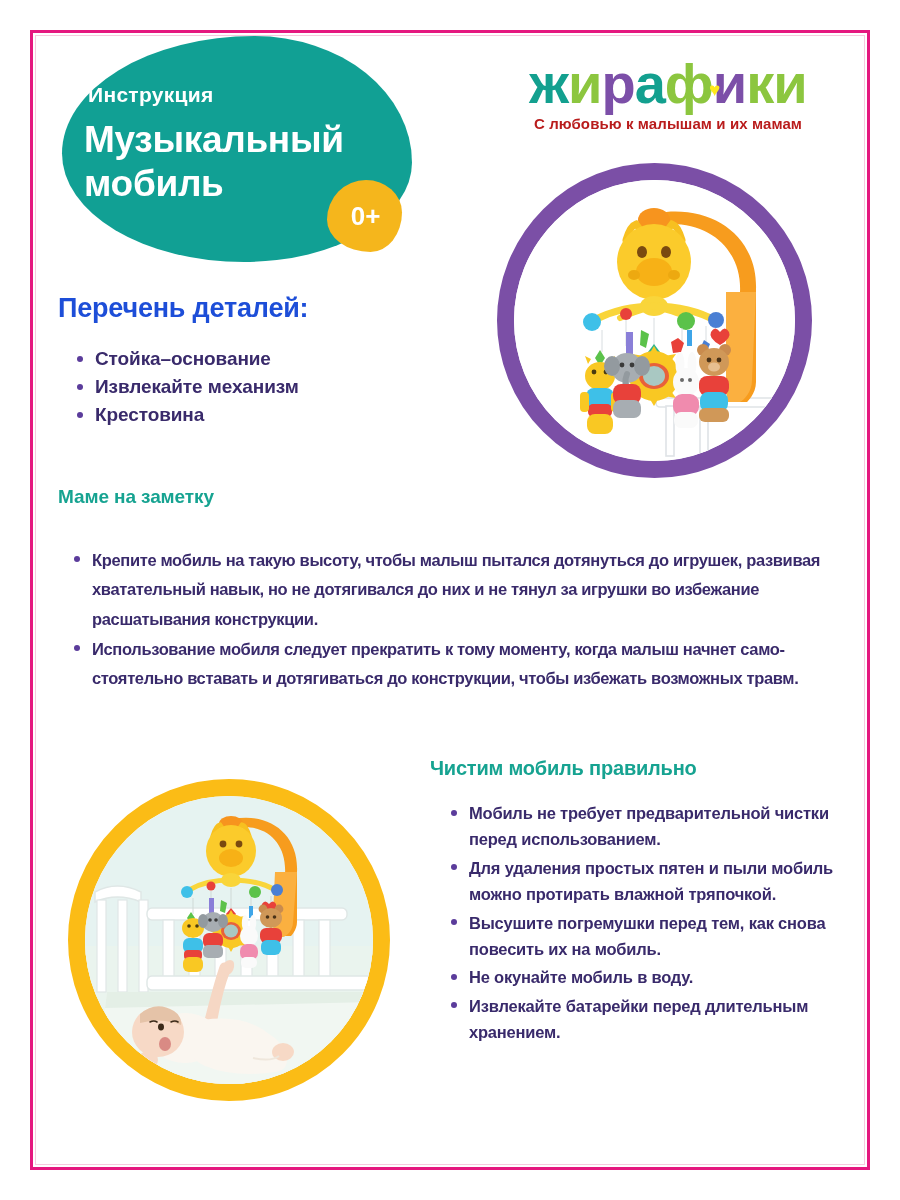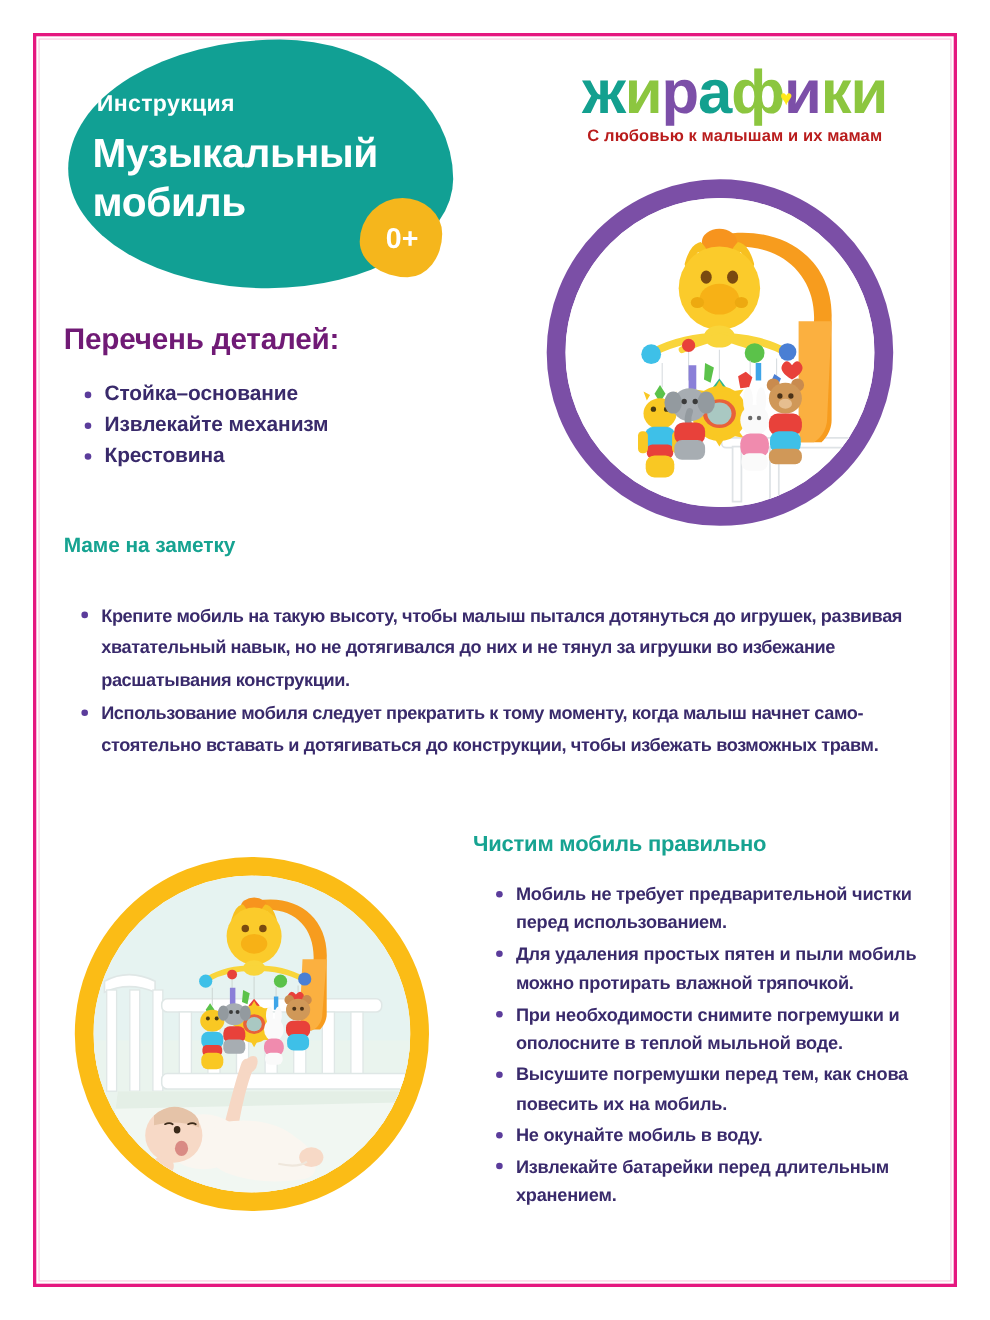--- a/index.html
+++ b/index.html
@@ -41,21 +41,21 @@
      color:#b91c1c;font-size:15px;font-weight:700;letter-spacing:.1px;}
 
   
   .circ{position:absolute;border-radius:50%;overflow:hidden;}
   .circ-top{left:497px;top:163px;width:315px;height:315px;
      border:17px solid #7B4FA6;background:#fff;box-sizing:border-box;}
   .circ-bot{left:68px;top:779px;width:322px;height:322px;
      border:17px solid #FBBC16;background:#fff;box-sizing:border-box;}
 
   
-  .h-parts{position:absolute;left:58px;top:293px;color:#701a75;font-size:27px;
+  .h-parts{position:absolute;left:58px;top:293px;color:#1d4ed8;font-size:27px;
      font-weight:700;letter-spacing:-.2px;}
   .h-note{position:absolute;left:58px;top:486px;color:#16A391;font-size:19px;
      font-weight:700;letter-spacing:-.1px;}
   .h-clean{position:absolute;left:430px;top:757px;color:#16A391;font-size:20px;
      font-weight:700;letter-spacing:-.2px;}
 
   
   ul.bl{list-style:none;margin:15px;padding:0;}
   ul.bl li{position:relative;padding-left:22px;color:#392A6B;}
   ul.bl li::before{content:"";position:absolute;left:4px;top:.58em;width:6px;height:6px;
@@ -350,19 +350,18 @@
         <ellipse cx="198" cy="256" rx="11" ry="9" fill="#F7D9C6"></ellipse>
         <path d="M168 262 q18 4 26 -2" stroke="#EFE7DC" stroke-width="2" fill="none"></path>
       </g>
     </svg>
   </div>
 
   <div class="h-clean">Чистим мобиль правильно</div>
   <ul class="bl clean-list">
     <li>Мобиль не требует предварительной чистки перед использованием.</li>
     <li>Для удаления простых пятен и пыли мобиль можно протирать влажной тряпочкой.</li>
-    <li>При необходимости снимите погремушки и ополосните в теплой мыльной воде.</li>
     <li>Высушите погремушки перед тем, как снова повесить их на мобиль.</li>
     <li>Не окунайте мобиль в воду.</li>
     <li>Извлекайте батарейки перед длительным хранением.</li>
   </ul>
 
 </div>
 
 </body></html>

